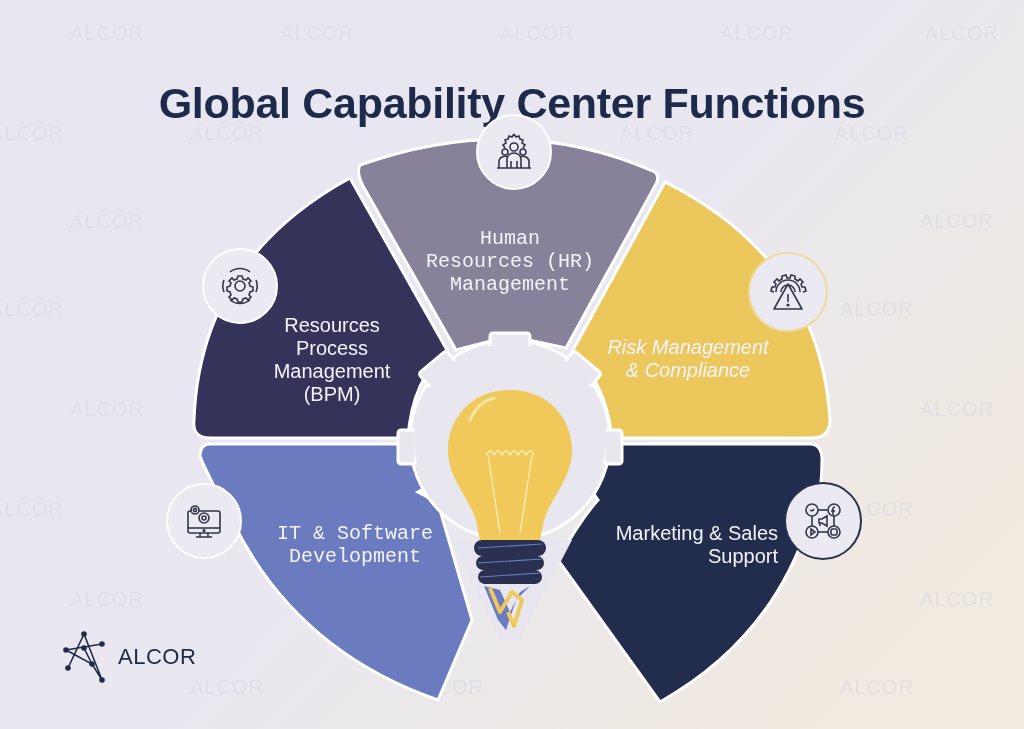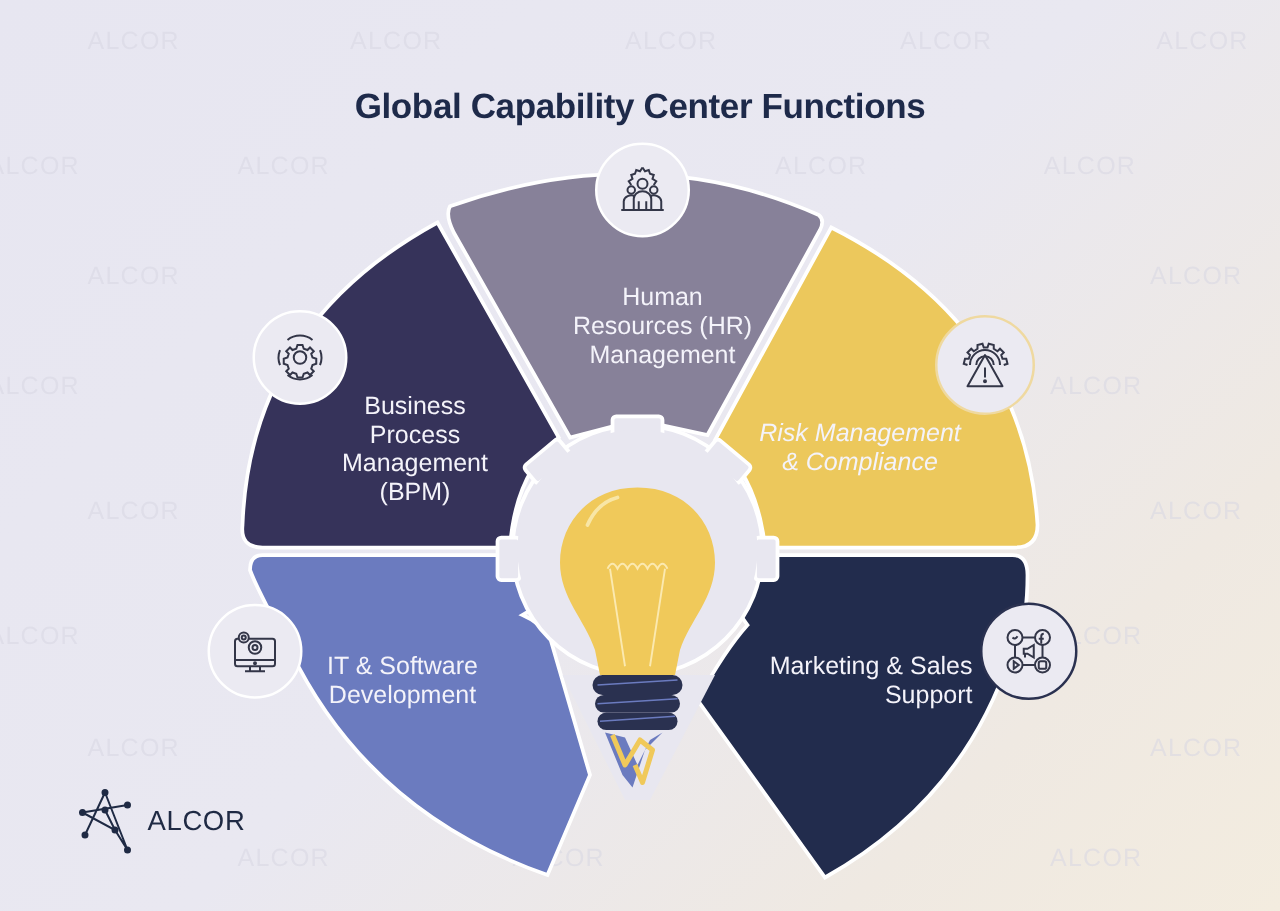--- a/index.html
+++ b/index.html
@@ -7,21 +7,21 @@
     width:1024px; height:729px; overflow:hidden; position:relative;
     font-family:"Liberation Sans", sans-serif;
     background: linear-gradient(135deg, #e7e6f1 0%, #e9e8f1 50%, #efe9e2 80%, #f3ecdf 100%);
   }
   .watermark {
     position:absolute; color:#d8d7e3; font-size:20px; letter-spacing:1px;
     font-family:"Liberation Sans", sans-serif; opacity:0.55; pointer-events:none;
   }
   .title {
     position:absolute; left:0; width:1024px; top:50px; text-align:center;
-    font-size:28px; font-weight:bold; color:#1e2a4a; letter-spacing:-0.3px;
+    font-size:43px; font-weight:bold; color:#1e2a4a; letter-spacing:-0.3px;
   }
   svg.diagram { position:absolute; left:0; top:0; }
   .label {
     position:absolute; color:#f4f3fa; font-size:20px; line-height:23px;
     text-align:center; white-space:pre-line;
   }
   .icon-circle {
     position:absolute; width:72px; height:72px; border-radius:50%;
     background:#ebeaf2; border:2px solid #ffffff; box-sizing:border-box;
     display:flex; align-items:center; justify-content:center;
@@ -157,30 +157,30 @@
     <circle cx="11" cy="33" r="6" fill="#ebeaf2"></circle>
     <circle cx="33" cy="33" r="6" fill="#ebeaf2"></circle>
     <path d="M9 11 q2 2 4 -1"></path>
     <path d="M34 8 q-2 0 -2 2 v6 M30 12 h4"></path>
     <path d="M10 30 l4 3 -4 3 z"></path>
     <rect x="30" y="30" width="6" height="6" rx="1.5"></rect>
     <path d="M18 20 h3 l5 -3 v10 l-5 -3 h-3 z M19 24 v3"></path>
   </svg>
 </div>
 
-<div class="label" style="left:440px;top:227px;width:180px;">Human
+<div class="label" style="left:420px;top:227px;width:180px;font-family:Liberation Mono, monospace;">Human
 Resources (HR)
 Management</div>
-<div class="label" style="left:242px;top:314px;width:180px;">Business
+<div class="label" style="left:242px;top:314px;width:180px;">Resources
 Process
 Management
 (BPM)</div>
 <div class="label" style="left:588px;top:336px;width:200px;font-style:italic;">Risk Management
 &amp; Compliance</div>
-<div class="label" style="left:232px;top:522px;width:180px;">IT &amp; Software
+<div class="label" style="left:265px;top:522px;width:180px;font-family:Liberation Mono, monospace;">IT &amp; Software
 Development</div>
 <div class="label" style="left:578px;top:522px;width:200px;text-align:right;">Marketing &amp; Sales
 Support</div>
 
 <div class="logo">
   <svg width="46" height="54" viewBox="0 0 46 54" fill="none" stroke="#1f2a44" stroke-width="1.6">
     <path d="M22 4 L6 38 M22 4 L40 50 M4 20 L40 14 M4 20 L30 34 L40 50 M22 18 L30 34"></path>
     <circle cx="22" cy="4" r="2" fill="#1f2a44"></circle>
     <circle cx="4" cy="20" r="2" fill="#1f2a44"></circle>
     <circle cx="40" cy="14" r="2" fill="#1f2a44"></circle>

